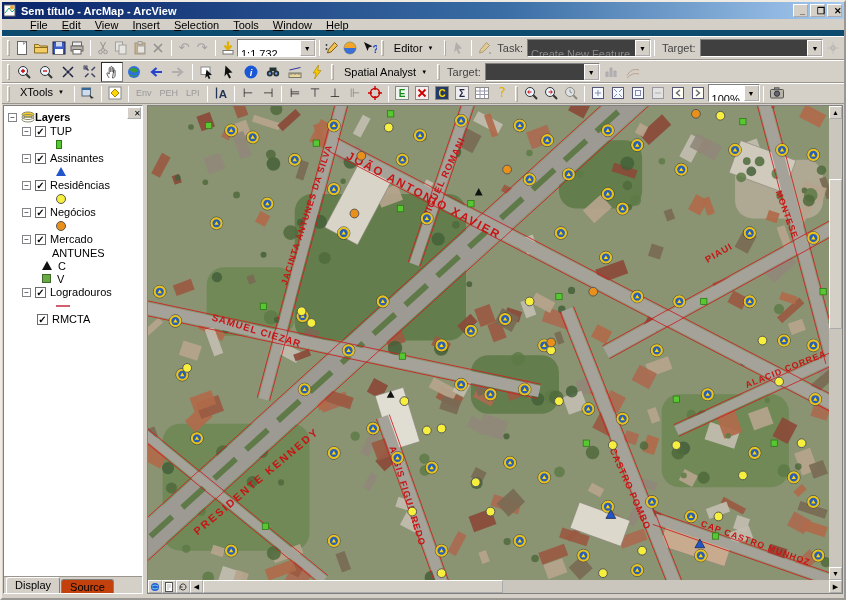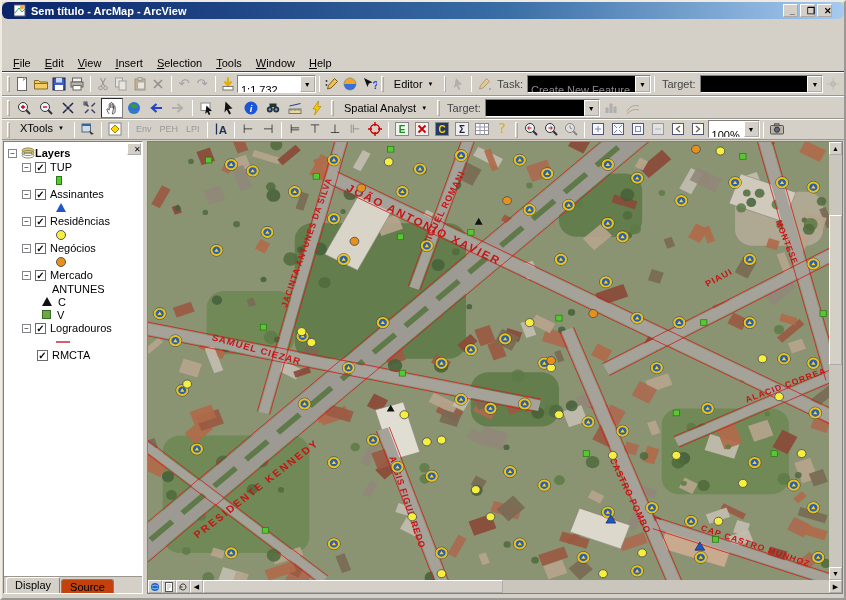--- a/index.html
+++ b/index.html
@@ -2,27 +2,27 @@
 <html><head>
 <meta charset="utf-8">
 <style>
   html,body{margin:0;padding:0;background:#555;}
   *{box-sizing:border-box;}
   .win{position:relative;width:846px;height:600px;background:#d4d0c8;
        border:2px outset #efebe3;font-family:"Liberation Sans",sans-serif;font-size:11px;
        color:#000;overflow:hidden;display:flex;flex-direction:column;}
   
   .tbar{height:17px;background:linear-gradient(90deg,#0a246a,#3a6ea5 60%,#a6caf0);
-        display:flex;align-items:center;padding:0 12px;color:#fff;font-weight:bold;flex:0 0 17px;border-radius:6px;}
+        display:flex;align-items:center;padding:0 2px;color:#fff;font-weight:bold;flex:0 0 17px;}
   .tbar .ttl{flex:1;white-space:nowrap;overflow:hidden;margin-left:4px;}
   .winbtn{width:15px;height:13px;background:#d4d0c8;border:1px outset #fff;margin-left:2px;
           font-size:9px;line-height:10px;text-align:center;color:#000;font-weight:bold;}
   .appico{width:13px;height:13px;flex:0 0 13px;}
   
-  .menubar{height:17px;display:flex;align-items:center;padding-left:4px;flex:0 0 17px;border-bottom:1px solid #0c4a6e;margin-top:36px;}
+  .menubar{height:17px;display:flex;align-items:center;padding-left:21px;flex:0 0 17px;border-bottom:6px solid #0c4a6e;}
   .menubar span{padding:1px 7px;}
   .menubar u{text-decoration:underline;}
   
   .tbrow{display:flex;align-items:center;border-top:1px solid #fff;border-bottom:1px solid #9a968e;
          padding:1px 2px;flex:0 0 auto;}
   .tbrow1{height:24px;}.tbrow2{height:23px;}.tbrow3{height:21px;align-items:flex-end;}
   .grip{width:3px;height:16px;border:1px outset #fff;margin:0 3px;background:#d4d0c8;}
   .sep{width:1px;height:16px;background:#9a968e;border-right:1px solid #fff;margin:0 3px;}
   .tbtn{width:22px;height:20px;background:transparent;border:1px solid transparent;display:flex;
         align-items:center;justify-content:center;padding:0;}
@@ -31,21 +31,21 @@
   .tbtn.dis{opacity:.45;}
   .tbtn svg{display:block;}
   .menubtn{height:21px;background:transparent;border:1px solid transparent;padding:0 6px;
            font-family:"Liberation Sans",sans-serif;font-size:11px;display:flex;align-items:center;gap:5px;}
   .menubtn:after{content:"▼";font-size:6px;}
   .tlabel{margin:0 4px;color:#444;}
   .combo{height:18px;background:#fff;border:1px solid;border-color:#808080 #fff #fff #808080;
          display:flex;align-items:stretch;font-size:11px;}
   .combo .cv{flex:1;padding:8px 3px;white-space:nowrap;overflow:hidden;}
   .combo .cb{width:15px;background:#d4d0c8;border:1px outset #fff;font-size:7px;line-height:15px;text-align:center;}
-  .combo.dis{background:#000000;}.combo.dis .cv{color:#8a8a8a;}
+  .combo.dis{background:#404040;}.combo.dis .cv{color:#8a8a8a;}
   .txtbtn{height:18px;border:1px solid transparent;background:transparent;font-size:9px;color:#999;padding:0 3px;}
   
   .main{flex:1;display:flex;min-height:0;}
   .toc{width:140px;flex:0 0 140px;background:#fff;border:1px solid;border-color:#808080 #fff #fff #808080;
        margin:1px;display:flex;flex-direction:column;position:relative;}
   .toc-close{position:absolute;top:1px;right:1px;width:13px;height:12px;background:#d4d0c8;
              border:1px outset #fff;font-size:8px;line-height:10px;text-align:center;}
   .tree{flex:1;overflow:hidden;padding:4px 0 0 4px;}
   .trow{display:flex;align-items:center;height:14px;white-space:nowrap;}
   .expbox{width:9px;height:9px;border:1px solid #848488;background:#fff;font-size:8px;line-height:7px;

